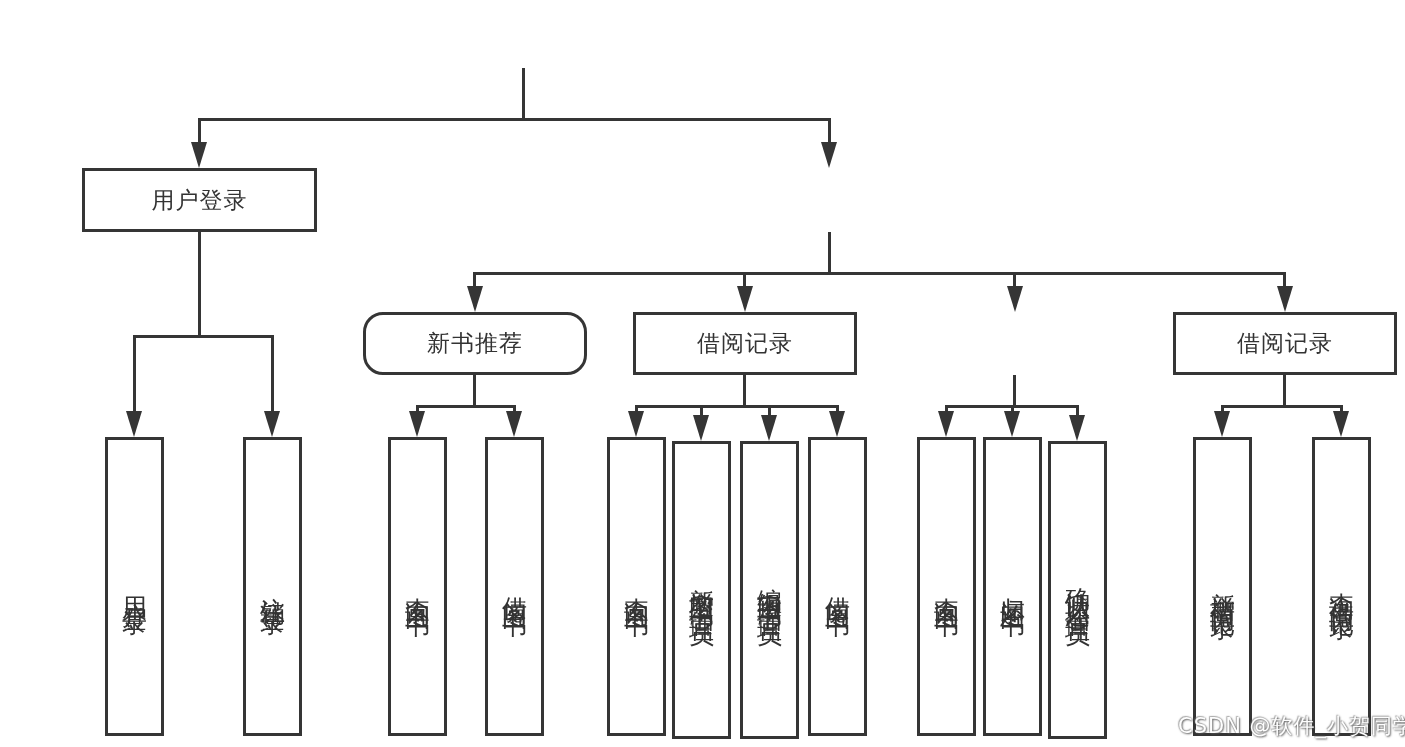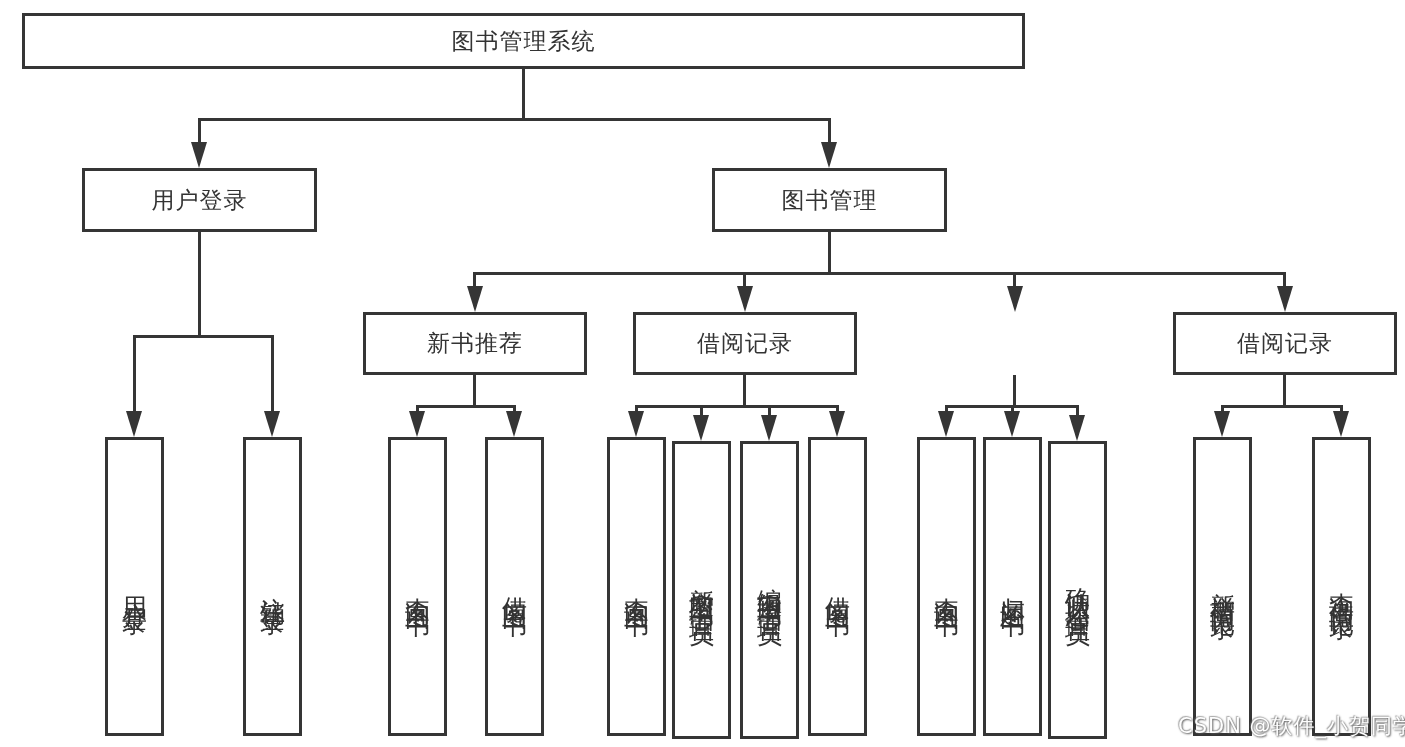--- a/index.html
+++ b/index.html
@@ -52,32 +52,26 @@
     text-shadow: 1px 1px 2px rgba(80,80,80,0.85), -1px -1px 1px rgba(120,120,120,0.5), 0 0 2px rgba(100,100,100,0.6);
     z-index: 10;
     white-space: nowrap;
   }
 </style>
 </head>
 <body>
 
 <div class="canvas">
 
-  <div class="node" style="left:22px;top:13px;width:1003px;height:56px;">
-    <span>图书管理系统</span>
-  </div>
 
   <div class="node" style="left:82px;top:168px;width:235px;height:64px;">
     <span>用户登录</span>
   </div>
-  <div class="node" style="left:712px;top:168px;width:235px;height:64px;">
-    <span>图书管理</span>
-  </div>
 
-  <div class="node" style="left:363px;top:312px;width:224px;height:63px;">
+  <div class="node" style="left:363px;top:312px;width:224px;height:63px;border-radius:20px;">
     <span>新书推荐</span>
   </div>
   <div class="node" style="left:633px;top:312px;width:224px;height:63px;">
     <span>借阅记录</span>
   </div>
   <div class="node" style="left:1173px;top:312px;width:224px;height:63px;">
     <span>借阅记录</span>
   </div>
 
   <div class="node leaf" style="left:105px;top:437px;width:59px;height:299px;">

